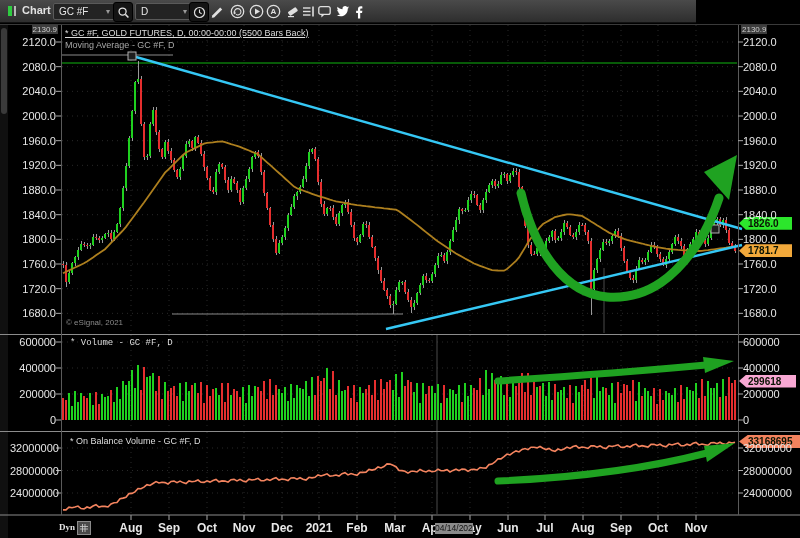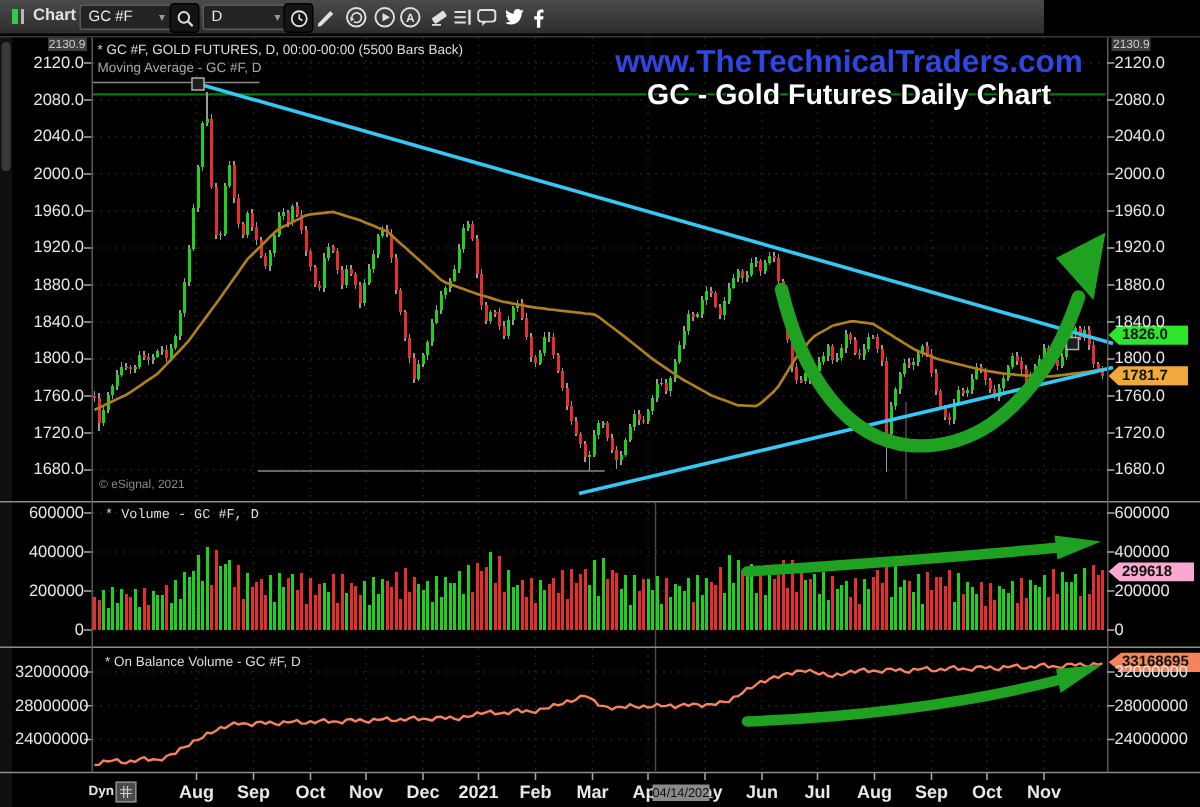--- a/index.html
+++ b/index.html
@@ -27,21 +27,21 @@
   .axis-lab.l{text-align:right;width:46px;}
   .tiny-top{position:absolute;color:#cccccc;background:#3d3d3d;font-size:8px;line-height:9px;padding:0 1px;}
   .overlay{position:absolute;color:#dddddd;font-size:9px;line-height:10px;white-space:nowrap;}
   .overlay.dim{color:#a8a8a8;}
   .badge{position:absolute;height:13px;line-height:13px;font-size:10px;font-weight:700;color:#0a1404;
          padding-left:9px;clip-path:polygon(0 50%,13% 0,100% 0,100% 100%,13% 100%);}
   .month{position:absolute;color:#e8e8e8;font-size:12px;font-weight:600;transform:translateX(-50%);
          top:521px;white-space:nowrap;}
   #date-box{position:absolute;top:523px;height:11px;background:#8a8a8a;color:#101010;
             font-size:8.5px;line-height:11px;text-align:center;z-index:5;}
-  #dyn{position:absolute;left:59px;top:522px;color:#e6e6e6;font-size:9px;font-weight:700;}
+  #dyn{position:absolute;left:59px;top:522px;color:#e6e6e6;font-size:9px;font-weight:700;font-family:Liberation Serif, serif;}
   #dyn-btn{position:absolute;left:77px;top:521px;width:12px;height:12px;background:#4a4a4a;
            border:1px solid #8a8a8a;display:flex;align-items:center;justify-content:center;}
   #title-block{position:absolute;left:398px;top:30px;width:336px;text-align:center;z-index:4;}
   #title-line1{font-size:21px;font-weight:800;color:#2f46e0;line-height:23px;
                text-shadow:0 0 2px #000;}
   #title-line2{font-size:19px;font-weight:800;color:#ffffff;line-height:21px;
                text-shadow:-1px 0 1px #000,1px 0 1px #000,0 -1px 1px #000,0 1px 1px #000;}
   #copyright{position:absolute;left:66px;top:318px;color:#8a8a8a;font-size:8px;}
 </style>
 </head>
@@ -975,26 +975,22 @@
       <line x1="56" y1="420" x2="61" y2="420" stroke="#aaaaaa" stroke-width="1"></line>
       <line x1="738" y1="420" x2="743" y2="420" stroke="#aaaaaa" stroke-width="1"></line>
       <line x1="56" y1="448" x2="61" y2="448" stroke="#aaaaaa" stroke-width="1"></line>
       <line x1="738" y1="448" x2="743" y2="448" stroke="#aaaaaa" stroke-width="1"></line>
       <line x1="56" y1="470.5" x2="61" y2="470.5" stroke="#aaaaaa" stroke-width="1"></line>
       <line x1="738" y1="470.5" x2="743" y2="470.5" stroke="#aaaaaa" stroke-width="1"></line>
       <line x1="56" y1="493" x2="61" y2="493" stroke="#aaaaaa" stroke-width="1"></line>
       <line x1="738" y1="493" x2="743" y2="493" stroke="#aaaaaa" stroke-width="1"></line>
     </svg>
 
-  <div id="title-block">
-    <div id="title-line1">www.TheTechnicalTraders.com</div>
-    <div id="title-line2">GC - Gold Futures Daily Chart</div>
-  </div>
-
-  <div class="overlay" style="left:65px;top:28px;">* GC #F, GOLD FUTURES, D, 00:00-00:00 (5500 Bars Back)</div>
+
+  <div class="overlay" style="left:65px;top:28px;text-decoration:underline;">* GC #F, GOLD FUTURES, D, 00:00-00:00 (5500 Bars Back)</div>
   <div class="overlay dim" style="left:65px;top:40px;">Moving Average - GC #F, D</div>
   <div id="copyright">© eSignal, 2021</div>
   <div class="overlay" style="left:70px;top:338px;font-family:Liberation Mono, monospace;">* Volume - GC #F, D</div>
   <div class="overlay" style="left:70px;top:436px;">* On Balance Volume - GC #F, D</div>
 
   <div class="tiny-top" style="right:742px;top:25px;">2130.9</div>
   <div class="tiny-top" style="left:741px;top:25px;">2130.9</div>
 
   <div class="badge" id="badge-green" style="background: rgb(44, 230, 44); left: 739px; width: 44px; top: 216.81px;">1826.0</div>
   <div class="badge" id="badge-orange" style="background: rgb(242, 169, 59); left: 739px; width: 44px; top: 244.13px;">1781.7</div>

